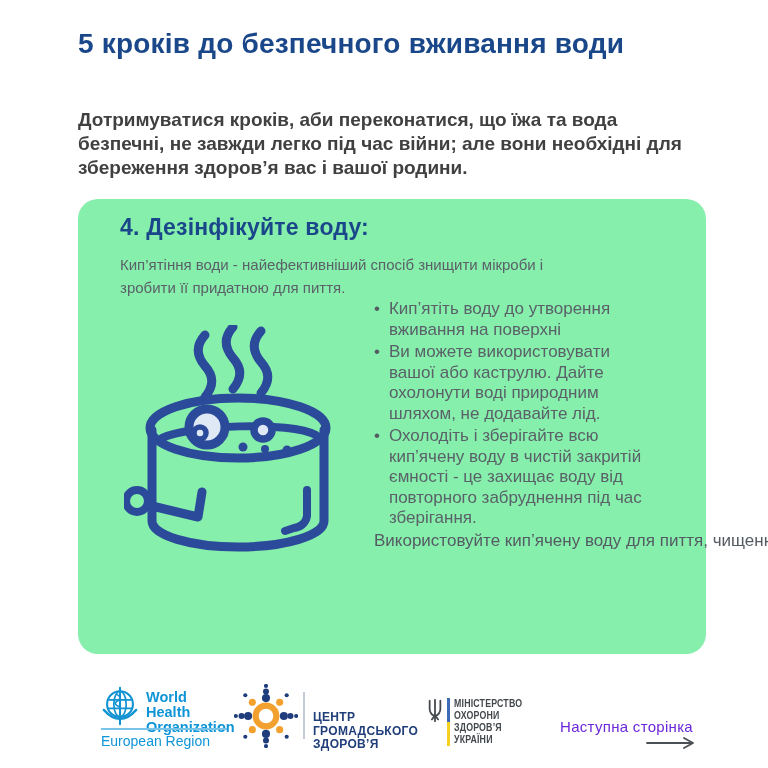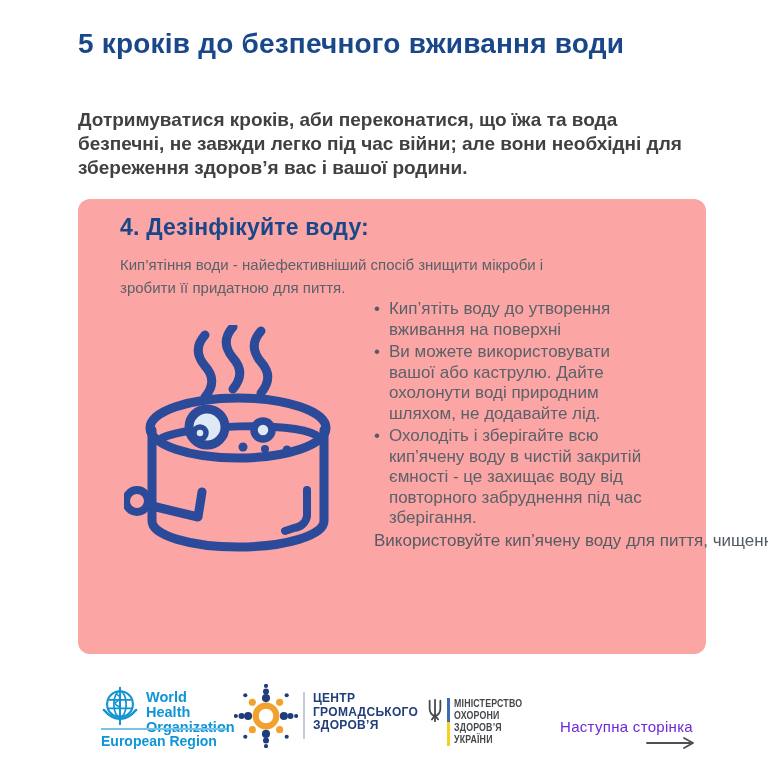--- a/index.html
+++ b/index.html
@@ -13,21 +13,21 @@
     left:78px;top:28px;width:625px;
     font-size:28px;font-weight:bold;color:#1a4789;letter-spacing:0.2px;
   }
   .intro{
     left:78px;top:108px;width:622px;
     font-size:19px;line-height:24px;font-weight:600;color:#404040;
   }
   
   .card{
     left:78px;top:199px;width:628px;height:455px;
-    background:#fca5a5;border-radius:12px;
+    background:#86efac;border-radius:20px;
   }
   .card-heading{
     left:42px;top:15px;
     font-size:23px;font-weight:bold;color:#1a4789;letter-spacing:0.2px;
   }
   .card-desc{
     left:42px;top:54px;width:460px;
     font-size:15px;line-height:23px;color:#5a6168;
   }
   .pot-illustration{left:46px;top:126px;width:225px;height:235px;}
@@ -36,25 +36,25 @@
     margin:0;padding:0;list-style:none;
     font-size:17px;line-height:20.5px;color:#5a6168;
   }
   .bullets li{display:flex;gap:9px;margin:0 0 2px 0;}
   .bullet-marker{flex:0 0 auto;color:#555b63;}
   
   .who{left:75px;top:686px;width:132px;height:64px;margin-left:24px;}
   .who-emblem{left:0;top:0;width:42px;height:42px;}
   .who-name{left:47px;top:4px;font-size:14.5px;font-weight:bold;color:#0f95d7;line-height:15px;}
   .who-divider{left:2px;top:42px;width:126px;height:2px;background:#79c2e8;}
-  .who-region{left:2px;top:47px;font-size:14px;color:#0f95d7;font-weight:bold;}
+  .who-region{left:2px;top:47px;font-size:14px;color:#0f95d7;}
   .phc{left:234px;top:684px;width:160px;height:66px;}
   .phc-dots{left:0;top:0;width:64px;height:64px;}
   .phc-sep{left:69px;top:8px;width:2px;height:47px;background:#c2cbd8;}
-  .phc-name{left:79px;top:8px;font-size:12px;font-weight:bold;color:#203e79;line-height:13.5px;letter-spacing:0.3px;}
+  .phc-name{left:79px;top:27px;font-size:12px;font-weight:bold;color:#203e79;line-height:13.5px;letter-spacing:0.3px;}
   .moh{left:426px;top:696px;width:110px;height:56px;}
   .tryzub{left:0;top:2px;width:18px;height:25px;}
   .flag-bar{left:21px;top:2px;width:2.5px;height:48px;background:linear-gradient(#3d6cb4 0 50%, #f5d01f 50% 100%);}
   .moh-name{left:28px;top:2px;font-size:10px;font-weight:bold;color:#43484d;line-height:12px;letter-spacing:0.2px;transform:scaleX(0.88);transform-origin:left top;white-space:nowrap;}
   .next-page{left:548px;top:706px;width:150px;height:50px;cursor:pointer;}
   .next-page-label{left:12px;top:4px;font-size:15px;color:#6d28d9;letter-spacing:0.3px;white-space:nowrap;margin-top:8px;}
   .next-arrow{left:98px;top:31px;width:50px;height:12px;}
 </style>
 </head>
 <body>

